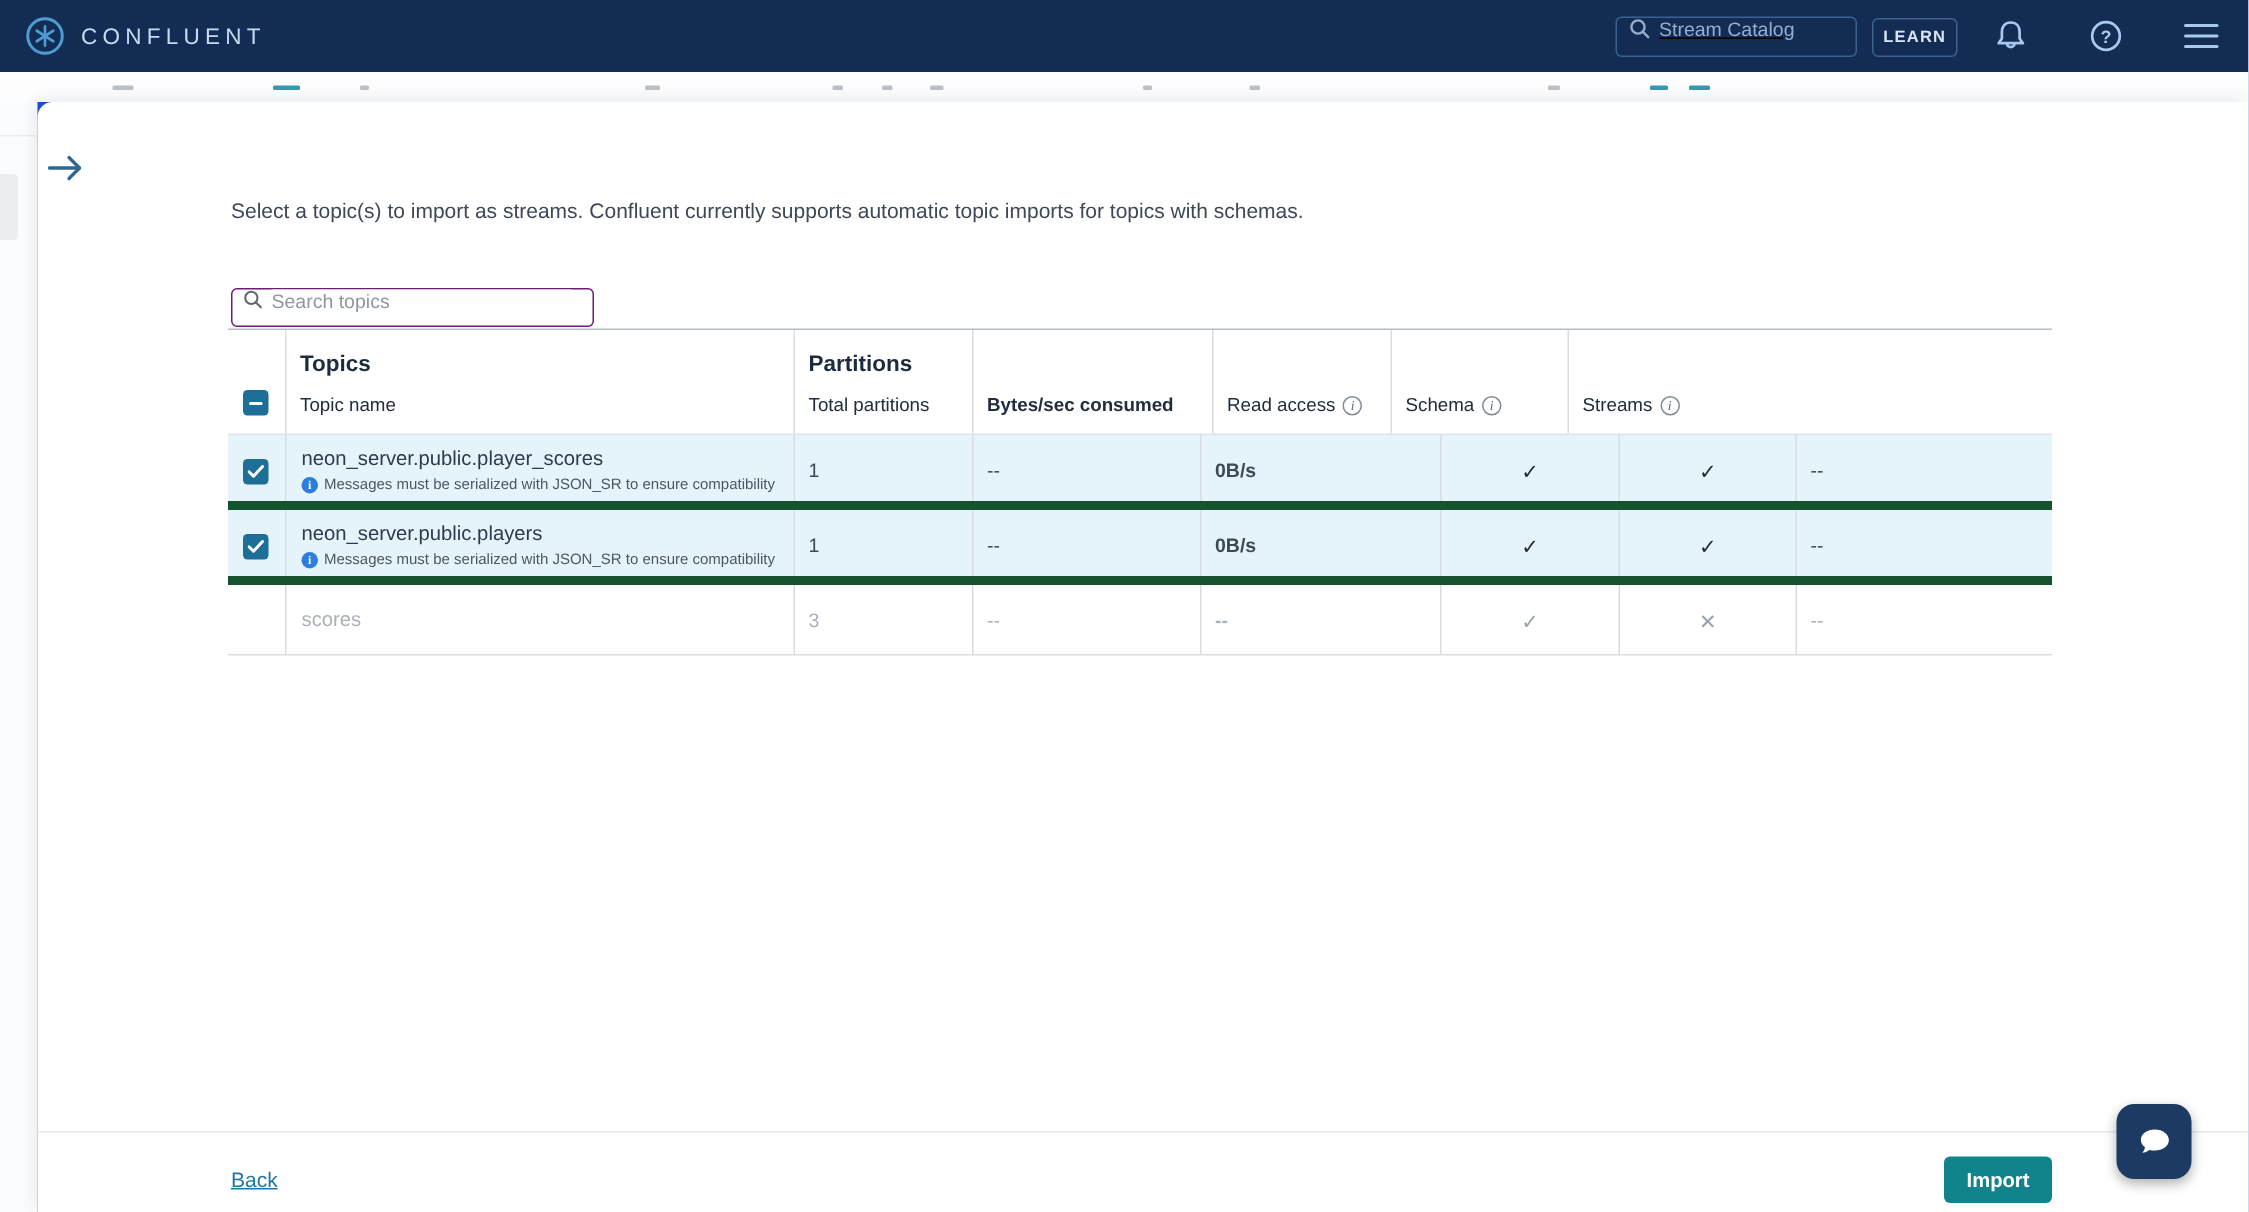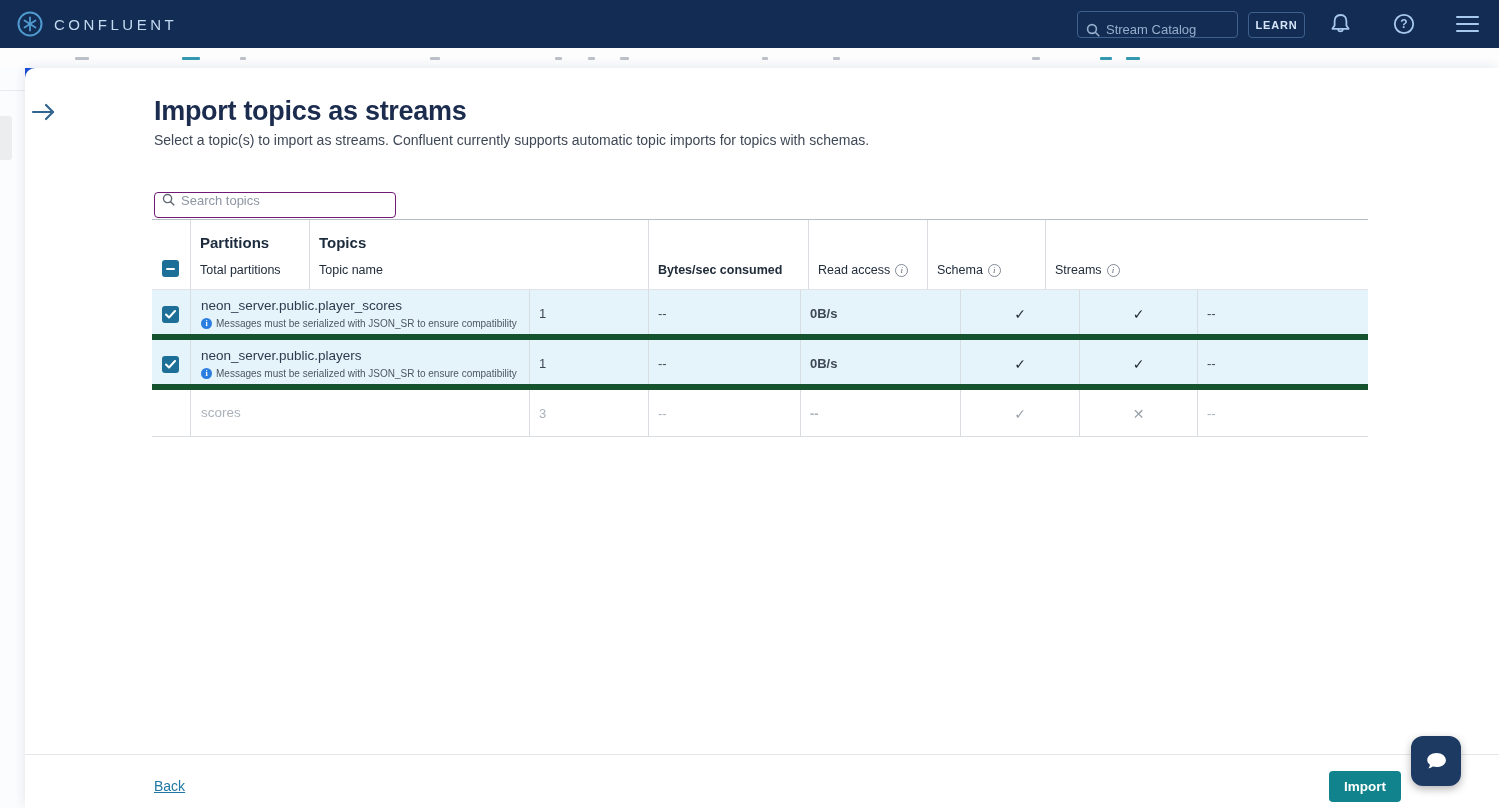--- a/index.html
+++ b/index.html
@@ -3,21 +3,21 @@
 <meta charset="utf-8">
 <style>
   * { box-sizing: border-box; margin: 0; padding: 0; }
   body { font-family: "Liberation Sans", sans-serif; background:#fff; }
   #app { position:relative; width:1499px; height:808px; overflow:hidden; background:#1d4ed8; }
 
   
   .nav { position:absolute; left:0; top:0; width:1499px; height:48px; background:#132c54; }
   .nav-logo { position:absolute; left:16px; top:10px; width:28px; height:28px; }
   .nav-brand { position:absolute; left:54px; top:16px; font-size:15px; letter-spacing:3.5px; color:#c4daf1; font-weight:500; }
-  .nav-search { position:absolute; left:1077px; top:11px; width:161px; height:27px; border:1px solid #3c618f; border-radius:4px; display:flex; align-items:flex-end; padding-left:8px; }
+  .nav-search { position:absolute; left:1077px; top:11px; width:161px; height:27px; border:1px solid #3c618f; border-radius:4px; display:flex; align-items:flex-start; padding-left:8px;text-decoration:underline; }
   .nav-search input { background:transparent; border:none; outline:none; color:#c9dcf2; font-size:13px; width:120px; margin-left:6px; font-family:"Liberation Sans",sans-serif; }
   .nav-search input::placeholder { color:#96aecd; }
   .learn-btn { position:absolute; left:1248px; top:12px; width:57px; height:26px; border:1px solid #3c618f; border-radius:4px; background:transparent; color:#d6e6f8; font-size:11px; font-weight:bold; letter-spacing:0.8px; cursor:pointer; font-family:"Liberation Sans",sans-serif; }
   .nav-icon { position:absolute; cursor:pointer; }
   .burger { position:absolute; left:1456px; top:16px; width:23px; cursor:pointer; }
   .burger div { height:2.4px; background:#a8c8ee; margin-bottom:4.6px; border-radius:1px; }
 
   
   .crumbstrip { position:absolute; left:0; top:48px; width:1499px; height:20px; background:#fdfdfe; }
   .crumbstrip i { position:absolute; top:9px; height:3px; border-radius:1px; background:#9aa2ac; opacity:.65; display:block; }
@@ -60,21 +60,21 @@
   .val { font-size:13px; color:#3f4956; padding:16px 0 0 9px; }
   .trow.disabled .val, .trow.disabled .tsingle { color:#aab1b9; }
   .center { text-align:center; padding-left:0; }
   .tsingle { position:absolute; left:10px; top:15px; font-size:13.5px; color:#aab1b9; }
   .mark { font-size:14px; color:#222b36; }
   .trow.disabled .mark { color:#9aa1a9; }
 
   
   .footer-line { position:absolute; left:0px; top:686px; width:1474px; height:1px; background:#e5e7ea; }
   .back-link { position:absolute; left:129px; top:710px; font-size:14px; color:#1f78a3; text-decoration:underline; cursor:pointer; }
-  .import-btn { position:absolute; left:1271px; top:703px; width:72px; height:31px; background:#11838d; color:#fff; font-size:13.5px; font-weight:bold; border:none; border-radius:4px; cursor:pointer; font-family:"Liberation Sans",sans-serif;margin-left:33px; }
+  .import-btn { position:absolute; left:1271px; top:703px; width:72px; height:31px; background:#11838d; color:#fff; font-size:13.5px; font-weight:bold; border:none; border-radius:4px; cursor:pointer; font-family:"Liberation Sans",sans-serif; }
   .chat-btn { position:absolute; left:1386px; top:668px; width:50px; height:50px; background:#1d3a63; border-radius:12px; box-shadow:0 3px 8px rgba(0,0,0,.3); display:flex; align-items:center; justify-content:center; cursor:pointer; }
 </style>
 </head>
 <body>
 
 <div id="app">
 
   <div class="nav">
     <svg class="nav-logo" viewBox="0 0 28 28">
       <circle cx="14" cy="14" r="11.5" fill="none" stroke="#4f9bcf" stroke-width="2"></circle>
@@ -133,46 +133,45 @@
   </div>
   <div class="lefttab"></div>
 
   <div class="panel">
 
     <svg class="collapse-arrow" viewBox="0 0 28 22">
       <line x1="3" y1="11" x2="23" y2="11" stroke="#30658f" stroke-width="2.2" stroke-linecap="round"></line>
       <polyline points="16,4 23,11 16,18" fill="none" stroke="#30658f" stroke-width="2.2" stroke-linecap="round" stroke-linejoin="round"></polyline>
     </svg>
 
-    <h1 class="page-title">Import topics as streams</h1>
     <div class="page-subtitle">Select a topic(s) to import as streams. Confluent currently supports automatic topic imports for topics with schemas.</div>
 
     <div class="topic-search">
       <svg width="13" height="13" viewBox="0 0 14 14">
         <circle cx="6" cy="6" r="4.4" fill="none" stroke="#5f6770" stroke-width="1.5"></circle>
         <line x1="9.3" y1="9.3" x2="12.8" y2="12.8" stroke="#5f6770" stroke-width="1.5" stroke-linecap="round"></line>
       </svg>
       <input type="text" placeholder="Search topics" style="">
     </div>
 
     <div class="tbl">
 
       <div class="thead">
         <div class="cell c0 first">
           <span class="cb head">
               <span class="dash"></span>
             </span>
         </div>
+        <div class="cell c1">
+          <div class="group">Topics</div>
+          <div class="sub">Topic name</div>
+        </div>
         <div class="cell c2">
           <div class="group">Partitions</div>
           <div class="sub">Total partitions</div>
-        </div>
-        <div class="cell c1">
-          <div class="group">Topics</div>
-          <div class="sub">Topic name</div>
         </div>
         <div class="cell c4">
           <div class="sub">Bytes/sec consumed</div>
         </div>
         <div class="cell c5">
           <div class="sub">
               <span>Read access</span>
               <span class="iinfo">i</span>
             </div>
         </div>

